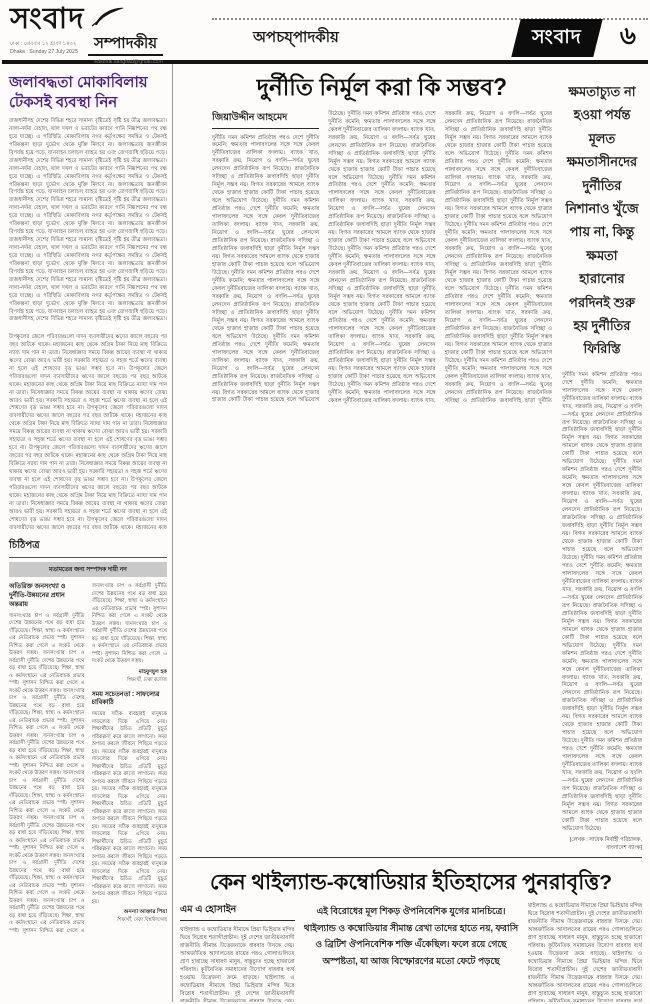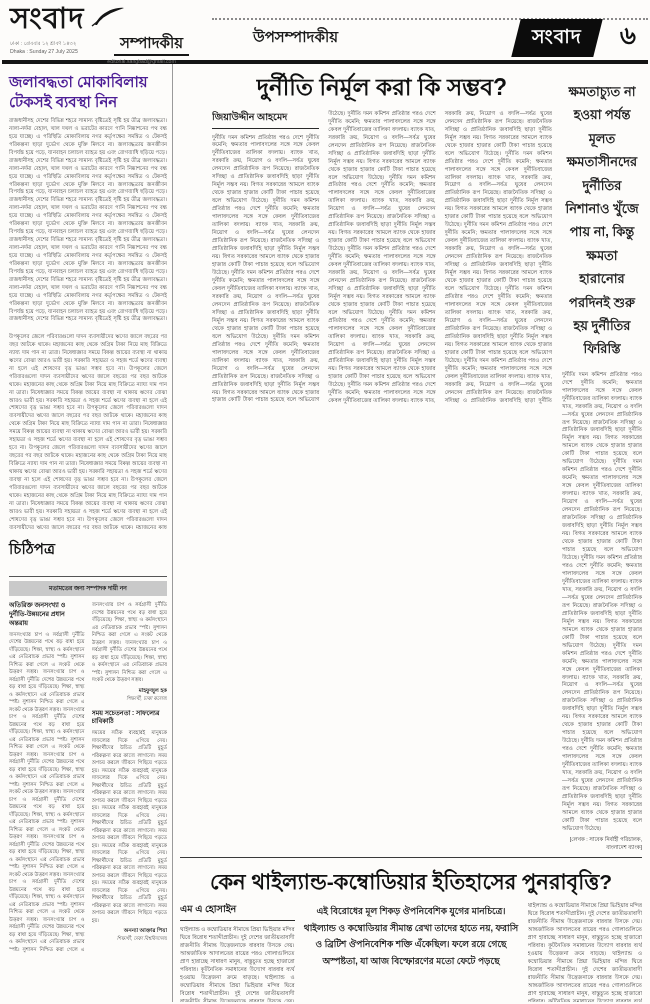--- a/index.html
+++ b/index.html
@@ -12,21 +12,21 @@
   }
   .page{width:650px;height:1004px;position:relative;overflow:hidden;}
 
   
   .header{position:relative;height:60px;}
   .dotted-rule{position:absolute;top:18px;left:212px;right:2px;border-top:2px dotted #8a8a8a;z-index:0;}
   .masthead{position:absolute;left:10px;top:4px;}
   .logo-row{display:flex;align-items:flex-start;}
   .logo{font-size:29px;font-weight:800;color:#151515;letter-spacing:1px;line-height:1;}
   .quill{margin-left:4px;margin-top:2px;}
-  .mast-bottom{display:flex;align-items:flex-end;margin-top:2px;gap:26px;}
+  .mast-bottom{display:flex;align-items:flex-end;margin-top:2px;}
   .dates{font-size:5.2px;color:#666;line-height:1.5;width:78px;}
   .section-name{font-size:15px;font-weight:800;color:#161616;border-bottom:2.5px solid #161616;padding:0 6px 2px 6px;line-height:1.1;}
   .email{font-size:5.2px;color:#777;text-align:center;margin-left:84px;margin-top:2px;}
   .center-section{position:absolute;left:253px;top:25px;font-size:15px;font-weight:800;color:#1a1a1a;z-index:1;}
   .brand-right{position:absolute;right:52px;top:19px;background:#0c0c0c;transform:skewX(-14deg);padding:3px 16px;z-index:2;}
   .brand-right span{display:inline-block;transform:skewX(14deg);color:#fff;font-size:19px;font-weight:800;letter-spacing:1px;}
   .page-number{position:absolute;right:14px;top:16px;font-size:25px;font-weight:800;color:#111;z-index:2;}
   .thick-bar{height:4px;background:#141414;margin:0 2px;}
 
   
@@ -36,21 +36,21 @@
 
   
   .ed-title{font-size:15px;font-weight:700;color:#4c1d95;line-height:1.3;margin:2px 0 6px 0;}
   .ed-body{font-size:5.3px;line-height:1.5;text-align:justify;color:#444;overflow:hidden;}
   .ed-body.h1{height:206px;}
   .ed-body.h2{height:196px;margin-bottom:6px;}
   .ed2{margin-top:10px;}
 
   
   .letters{margin-top:8px;}
-  .letters-title{font-size:15px;font-weight:800;color:#131313;border-bottom:1px solid #555;padding-bottom:14px;}
+  .letters-title{font-size:10px;font-weight:800;color:#131313;border-bottom:1px solid #555;padding-bottom:3px;}
   .letters-note{background:#c9c9c9;color:#1c1c1c;font-size:6px;font-weight:700;text-align:center;padding:2px 1px;margin:4px 0 5px 0;}
   .letters-grid{display:flex;gap:7px;height:352px;overflow:hidden;}
   .letters-colL,.letters-colR{flex:1;overflow:hidden;}
   .letter-title{font-size:6.4px;font-weight:700;color:#161616;line-height:1.4;margin-bottom:3px;}
   .letter-body{font-size:5px;line-height:1.5;text-align:justify;color:#4a4a4a;}
   .letter-sig{font-size:5.4px;font-weight:700;text-align:right;color:#222;margin-top:3px;}
   .letter-sig2{font-size:4.9px;font-style:italic;text-align:right;color:#555;margin-bottom:6px;}
 
   
   .byline{font-size:9.5px;font-weight:700;color:#141414;border-bottom:1.5px solid #2a2a2a;padding-bottom:4px;margin-bottom:5px;}
@@ -105,21 +105,21 @@
       <div class="mast-bottom">
         <div class="dates">
           <div>ঢাকা : রোববার ১২ শ্রাবণ ১৪৩২</div>
           <div>Dhaka : Sunday 27 July 2025</div>
         </div>
         <div class="section-name">সম্পাদকীয়</div>
       </div>
       <div class="email">editorial.sangbad@gmail.com</div>
     </div>
 
-    <div class="center-section">উপসম্পাদকীয়</div>
+    <div class="center-section">অপচয্পাদকীয়</div>
 
     <div class="brand-right">
       <span>সংবাদ</span>
     </div>
     <div class="page-number">৬</div>
   </div>
   <div class="thick-bar"></div>
 
   <div class="main">
 

